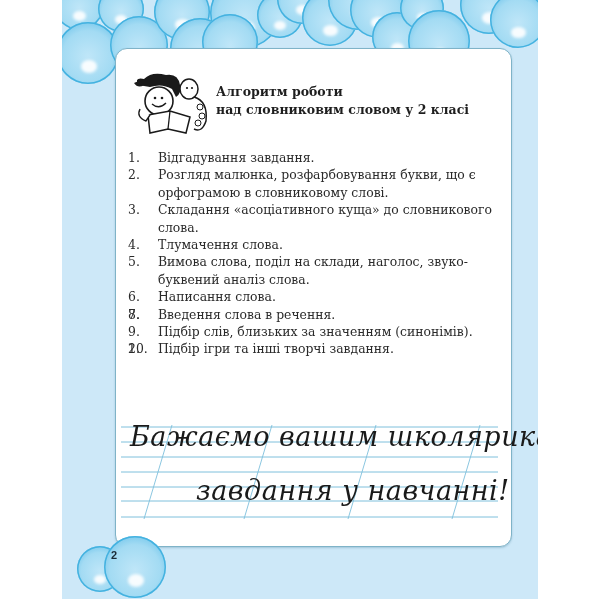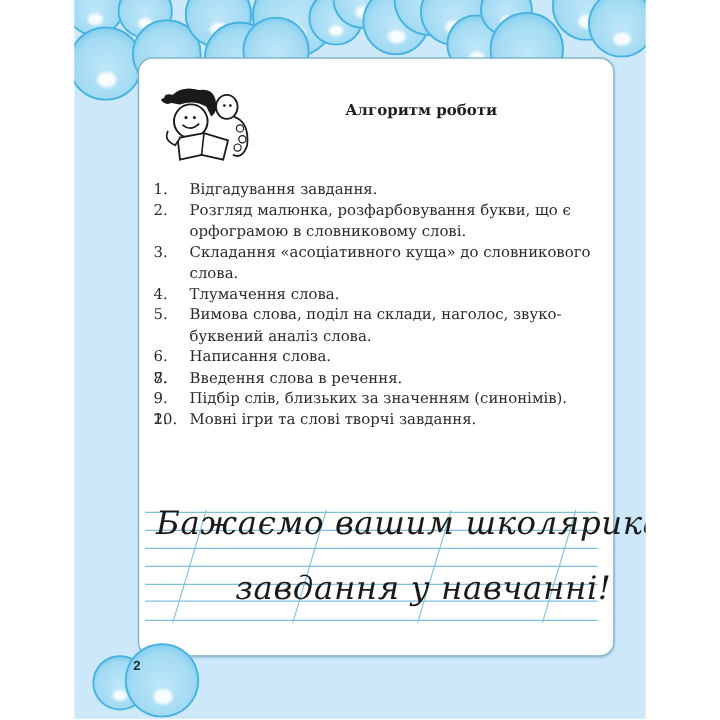--- a/index.html
+++ b/index.html
@@ -4,21 +4,21 @@
 <style>
   html, body { margin:0; padding:0; }
   body { width:600px; height:600px; background:#ffffff; position:relative; overflow:hidden; font-family:"DejaVu Serif", serif; }
   .page { position:absolute; left:62px; top:0; width:476px; height:599px; background:#cde8f8; overflow:hidden; }
   .bubble { position:absolute; border-radius:50%;
     background: radial-gradient(circle at 50% 55%, #bfe6f8 0%, #a3dbf3 55%, #6cc3ea 85%, #3fb0e0 100%);
     box-shadow: inset 0 0 0 1.5px #44b2e0; }
   .bubble::after { content:""; position:absolute; width:26%; height:20%; left:38%; top:62%; border-radius:50%; background:rgba(255,255,255,0.9); filter:blur(1.5px); }
   .card { position:absolute; left:53px; top:48px; width:395px; height:497px; background:#ffffff; border:1.5px solid #7fb3c8; border-radius:12px; box-shadow:0 1px 2px rgba(60,120,150,0.3); }
   .illus { position:absolute; left:16px; top:22px; width:80px; height:66px; }
-  .title { position:absolute; left:100px; top:34px; width:270px; text-align:center; font-weight:bold; font-size:12.5px; line-height:18px; color:#1e1e1e; }
+  .title { position:absolute; left:100px; top:34px; width:270px; text-align:left; font-weight:bold; font-size:12.5px; line-height:18px; color:#1e1e1e; }
   .list { position:absolute; left:12px; top:100px; width:378px; margin:0; padding:0; list-style:none; font-size:12.4px; line-height:17.4px; color:#2a2a2a; }
   .list li { position:relative; padding-left:30px; }
   .list .num { position:absolute; left:0; top:0; }
   .script { position:absolute; left:0; top:370px; width:395px; height:115px; }
   .script svg { position:absolute; left:0; top:0; }
   .script-text { position:absolute; font-family:"DejaVu Serif", serif; font-style:italic; font-size:27px; color:#1a1a1a; white-space:nowrap; letter-spacing:0.5px; }
   .pagenum { position:absolute; left:49px; top:549px; font-family:"Liberation Sans", sans-serif; font-weight:bold; font-size:11px; color:#1a2a35; }
 </style>
 </head>
 <body>
@@ -68,34 +68,35 @@
 
         <path d="M16 44 L38 40 L58 46 L54 62 L36 58 L18 62 Z" fill="#fff" stroke="#1a1a1a" stroke-width="1.5"></path>
         <path d="M38 40 L36 58" stroke="#1a1a1a" stroke-width="1.3"></path>
 
         <path d="M8 38 Q4 46 14 50 L18 44" fill="#fff" stroke="#1a1a1a" stroke-width="1.4"></path>
       </svg>
     </div>
 
     <div class="title">
       <div>Алгоритм роботи</div>
+      <div>над словниковим словом у 2 класі</div>
     </div>
 
     <ol class="list">
       <li><span class="num">1.</span><span>Відгадування завдання.</span></li>
       <li><span class="num">2.</span><span>Розгляд малюнка, розфарбовування букви, що є орфограмою в словниковому слові.</span></li>
       <li><span class="num">3.</span><span>Складання «асоціативного куща» до словникового слова.</span></li>
       <li><span class="num">4.</span><span>Тлумачення слова.</span></li>
       <li><span class="num">5.</span><span>Вимова слова, поділ на склади, наголос, звуко-буквений аналіз слова.</span></li>
       <li><span class="num">6.</span><span>Написання слова.</span></li>
       <li><span class="num">7.</span></li>
       <li><span class="num">8.</span><span>Введення слова в речення.</span></li>
       <li><span class="num">9.</span><span>Підбір слів, близьких за значенням (синонімів).</span></li>
       <li><span class="num">10.</span></li>
-      <li><span class="num">2.</span><span>Мовні ігри та слові творчі завдання.</span></li>
+      <li><span class="num">2.</span><span>Підбір ігри та інші творчі завдання.</span></li>
     </ol>
 
     <div class="script">
       <svg width="395" height="115" viewBox="0 0 395 115">
         <g stroke="#7ec0dc" stroke-width="1">
           <line x1="5" y1="8" x2="382" y2="8"></line>
           <line x1="5" y1="23" x2="382" y2="23"></line>
           <line x1="5" y1="38" x2="382" y2="38"></line>
           <line x1="5" y1="53" x2="382" y2="53"></line>
           <line x1="5" y1="68" x2="382" y2="68"></line>

